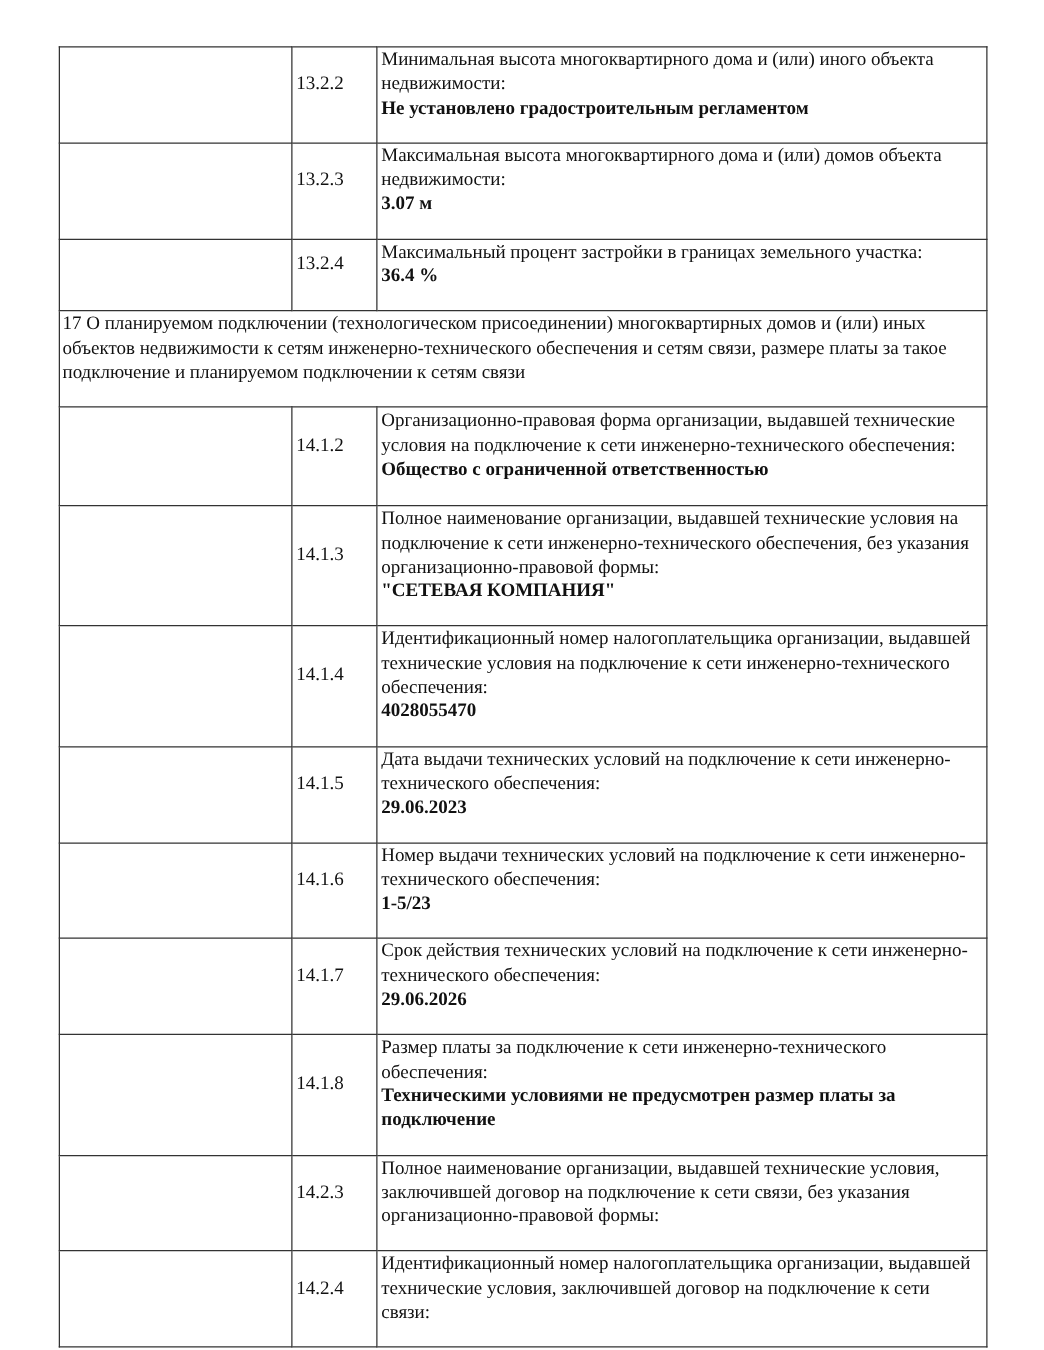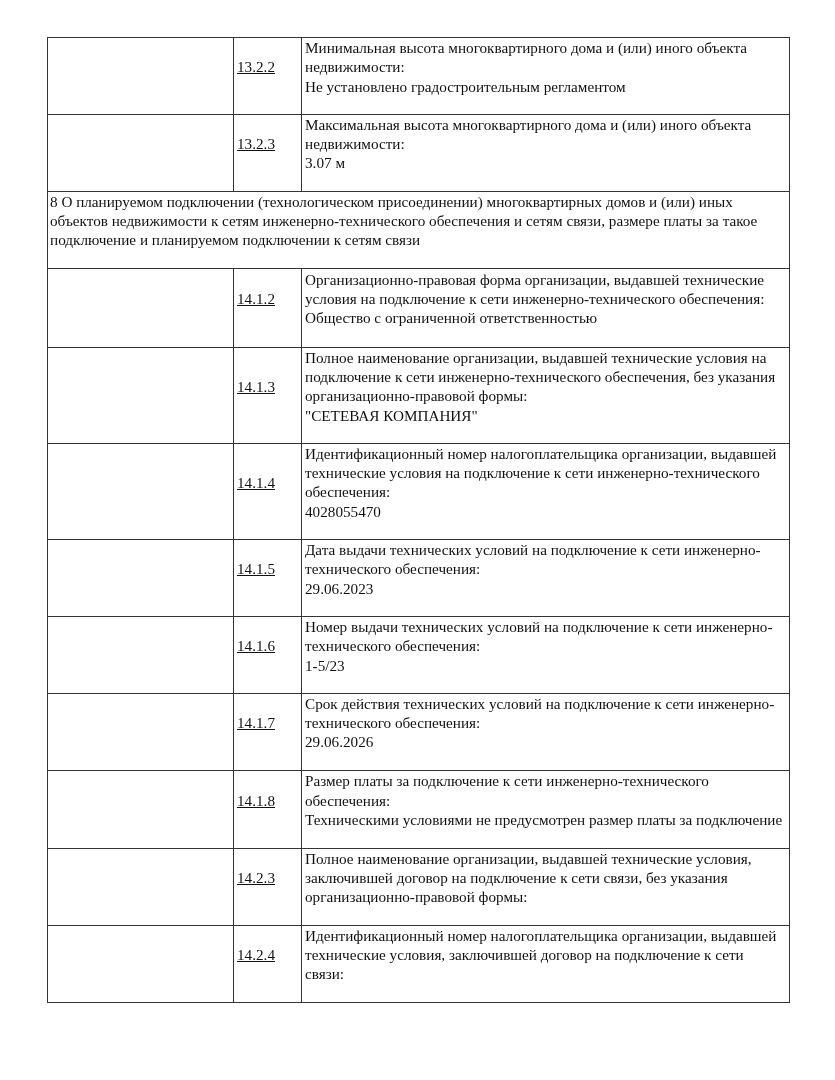--- a/index.html
+++ b/index.html
@@ -2,51 +2,59 @@
 <html><head>
 <meta charset="utf-8">
 <style>
   html, body { margin: 0; padding: 0; background: #ffffff; }
   body { width: 835px; height: 1080px; position: relative; overflow: hidden;
          font-family: "Liberation Serif", serif; color: #111; }
   .doc-table { position: absolute; left: 47px; top: 37px; width: 743px;
                border-collapse: collapse; table-layout: fixed; font-size: 15.2px; line-height: 19.3px; }
   .doc-table td { border: 1.5px solid #333; vertical-align: middle; padding: 0 2px 18px 2px; }
   .doc-table td.c1 { width: 181px; vertical-align: top; }
-  .doc-table td.c2 { width: 62px; padding-left: 3px; text-decoration: underline; }
+  .doc-table td.c2 { width: 62px; padding-left: 3px; }
   .doc-table td.c3 { padding-left: 3px; padding-right: 3px; }
   .doc-table td.full { padding-left: 2px; }
-  .val { font-weight: normal; display: block; }
+  .val { font-weight: bold; display: block; }
   .lbl { display: block; }
 </style>
 </head>
 <body>
 
 <table class="doc-table">
   <tbody>
 
     <tr style="height:60px">
       <td class="c1"></td>
       <td class="c2">13.2.2</td>
       <td class="c3">
         <span class="lbl">Минимальная высота многоквартирного дома и (или) иного объекта недвижимости:</span>
         <span class="val">Не установлено градостроительным регламентом</span>
       </td>
     </tr>
     <tr style="height:58px">
       <td class="c1"></td>
       <td class="c2">13.2.3</td>
       <td class="c3">
-        <span class="lbl">Максимальная высота многоквартирного дома и (или) иного объекта недвижимости:</span>
+        <span class="lbl">Максимальная высота многоквартирного дома и (или) домов объекта недвижимости:</span>
         <span class="val">3.07 м</span>
+      </td>
+    </tr>
+    <tr style="height:40px">
+      <td class="c1"></td>
+      <td class="c2">13.2.4</td>
+      <td class="c3">
+        <span class="lbl">Максимальный процент застройки в границах земельного участка:</span>
+        <span class="val">36.4 %</span>
       </td>
     </tr>
 
     <tr style="height:58px">
-      <td class="full" colspan="3">8 О планируемом подключении (технологическом присоединении) многоквартирных домов и (или) иных объектов недвижимости к сетям инженерно-технического обеспечения и сетям связи, размере платы за такое подключение и планируемом подключении к сетям связи</td>
+      <td class="full" colspan="3">17 О планируемом подключении (технологическом присоединении) многоквартирных домов и (или) иных объектов недвижимости к сетям инженерно-технического обеспечения и сетям связи, размере платы за такое подключение и планируемом подключении к сетям связи</td>
     </tr>
 
     <tr style="height:79px">
       <td class="c1"></td>
       <td class="c2">14.1.2</td>
       <td class="c3">
         <span class="lbl">Организационно-правовая форма организации, выдавшей технические условия на подключение к сети инженерно-технического обеспечения:</span>
         <span class="val">Общество с ограниченной ответственностью</span>
       </td>
     </tr>

